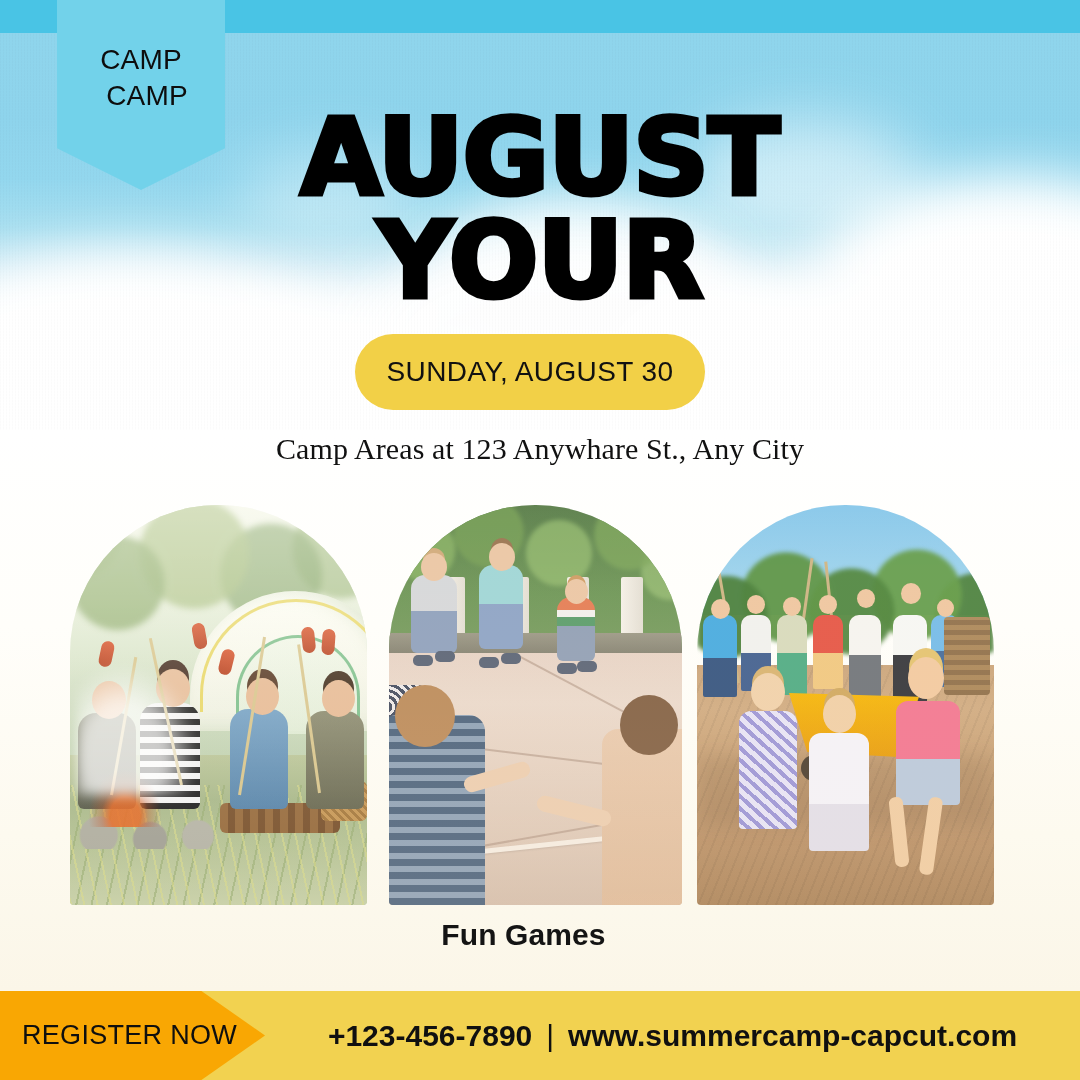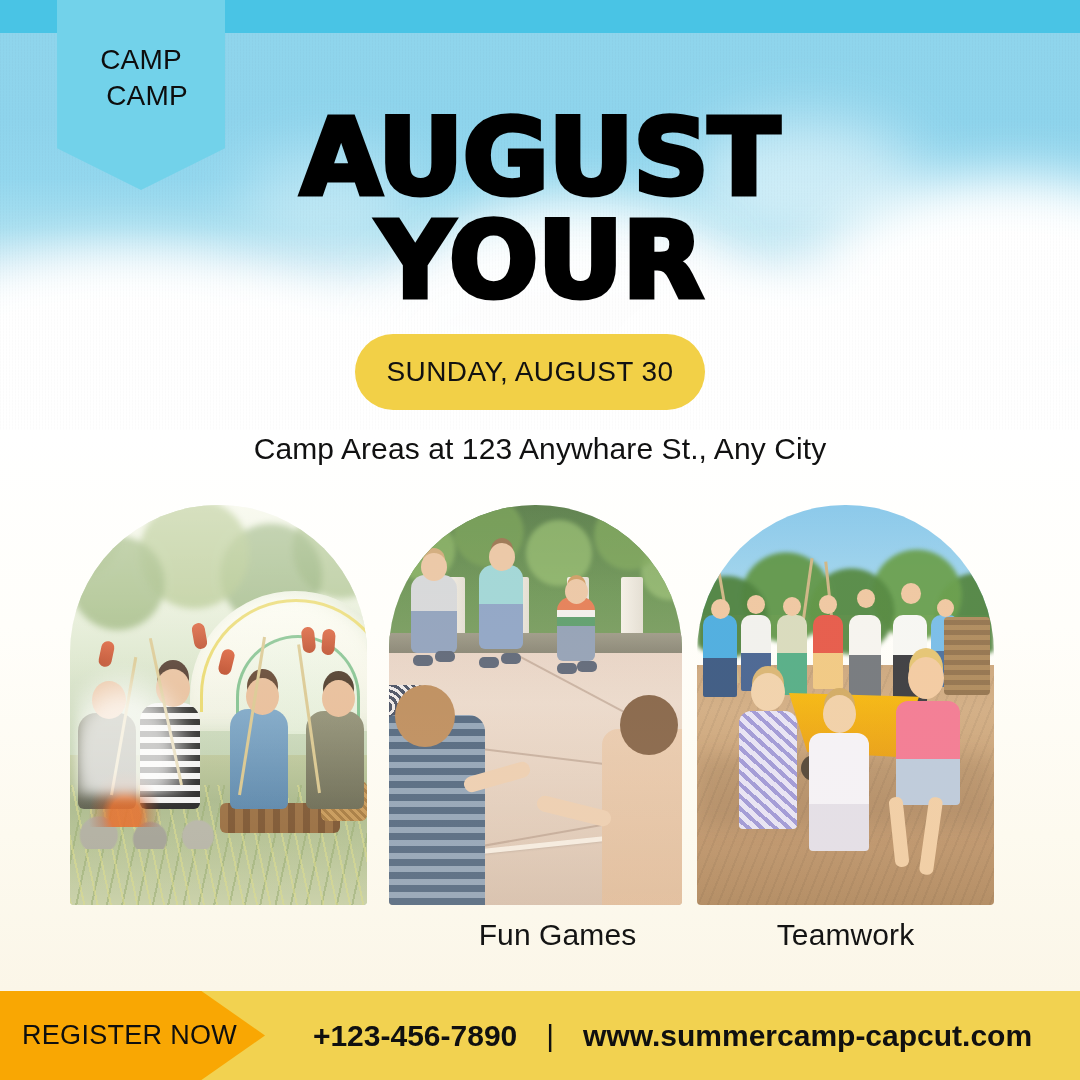--- a/index.html
+++ b/index.html
@@ -161,20 +161,21 @@
   .address {
     position: absolute;
     left: 0;
     top: 432px;
     width: 1080px;
     text-align: center;
     font-size: 30px;
     color: #111111;
     letter-spacing: .1px;
     z-index: 5;
+    font-family: Liberation Serif, serif;
   }
 
   
   .photos {
     position: absolute;
     left: 0;
     top: 505px;
     width: 1080px;
     height: 402px;
     z-index: 4;
@@ -399,21 +400,21 @@
   }
   .caption {
     position: absolute;
     top: 0;
     text-align: center;
     font-size: 30px;
     color: #141414;
     letter-spacing: .1px;
   }
   .caption.c1 { left: 70px;  width: 297px; }
-  .caption.c2 { left: 411px; width: 293px; }
+  .caption.c2 { left: 377px; width: 293px; font-weight: bold; }
   .caption.c3 { left: 697px; width: 297px; }
 
   
   .footer {
     position: absolute;
     left: 0;
     bottom: 0;
     width: 1080px;
     height: 89px;
     background: #f2d250;
@@ -439,21 +440,21 @@
   }
   .contact {
     position: absolute;
     left: 265px;
     width: 815px;
     top: 0;
     height: 89px;
     display: flex;
     align-items: center;
     justify-content: center;
-    gap: 29px;
+    gap: 14px;
     font-size: 30px;
     color: #101010;
     font-weight: 700;
   }
   .contact .sep { font-weight: 400; color: #101010; }
 </style>
 </head>
 <body>
 
 <div class="poster">
@@ -601,21 +602,20 @@
         <div class="legs lg1"></div>
           <div class="legs lg2"></div>
         <div class="haze"></div>
       </div>
     </div>
 
   </div>
 
   <div class="captions">
     <div class="caption c2">Fun Games</div>
-    <div class="caption c3">Teamwork</div>
   </div>
 
   <div class="footer">
     <div class="register-chip">
       <span class="register-label">REGISTER NOW</span>
     </div>
     <div class="contact">
       <span>+123-456-7890</span>
       <span class="sep">|</span>
       <span>www.summercamp-capcut.com</span>

